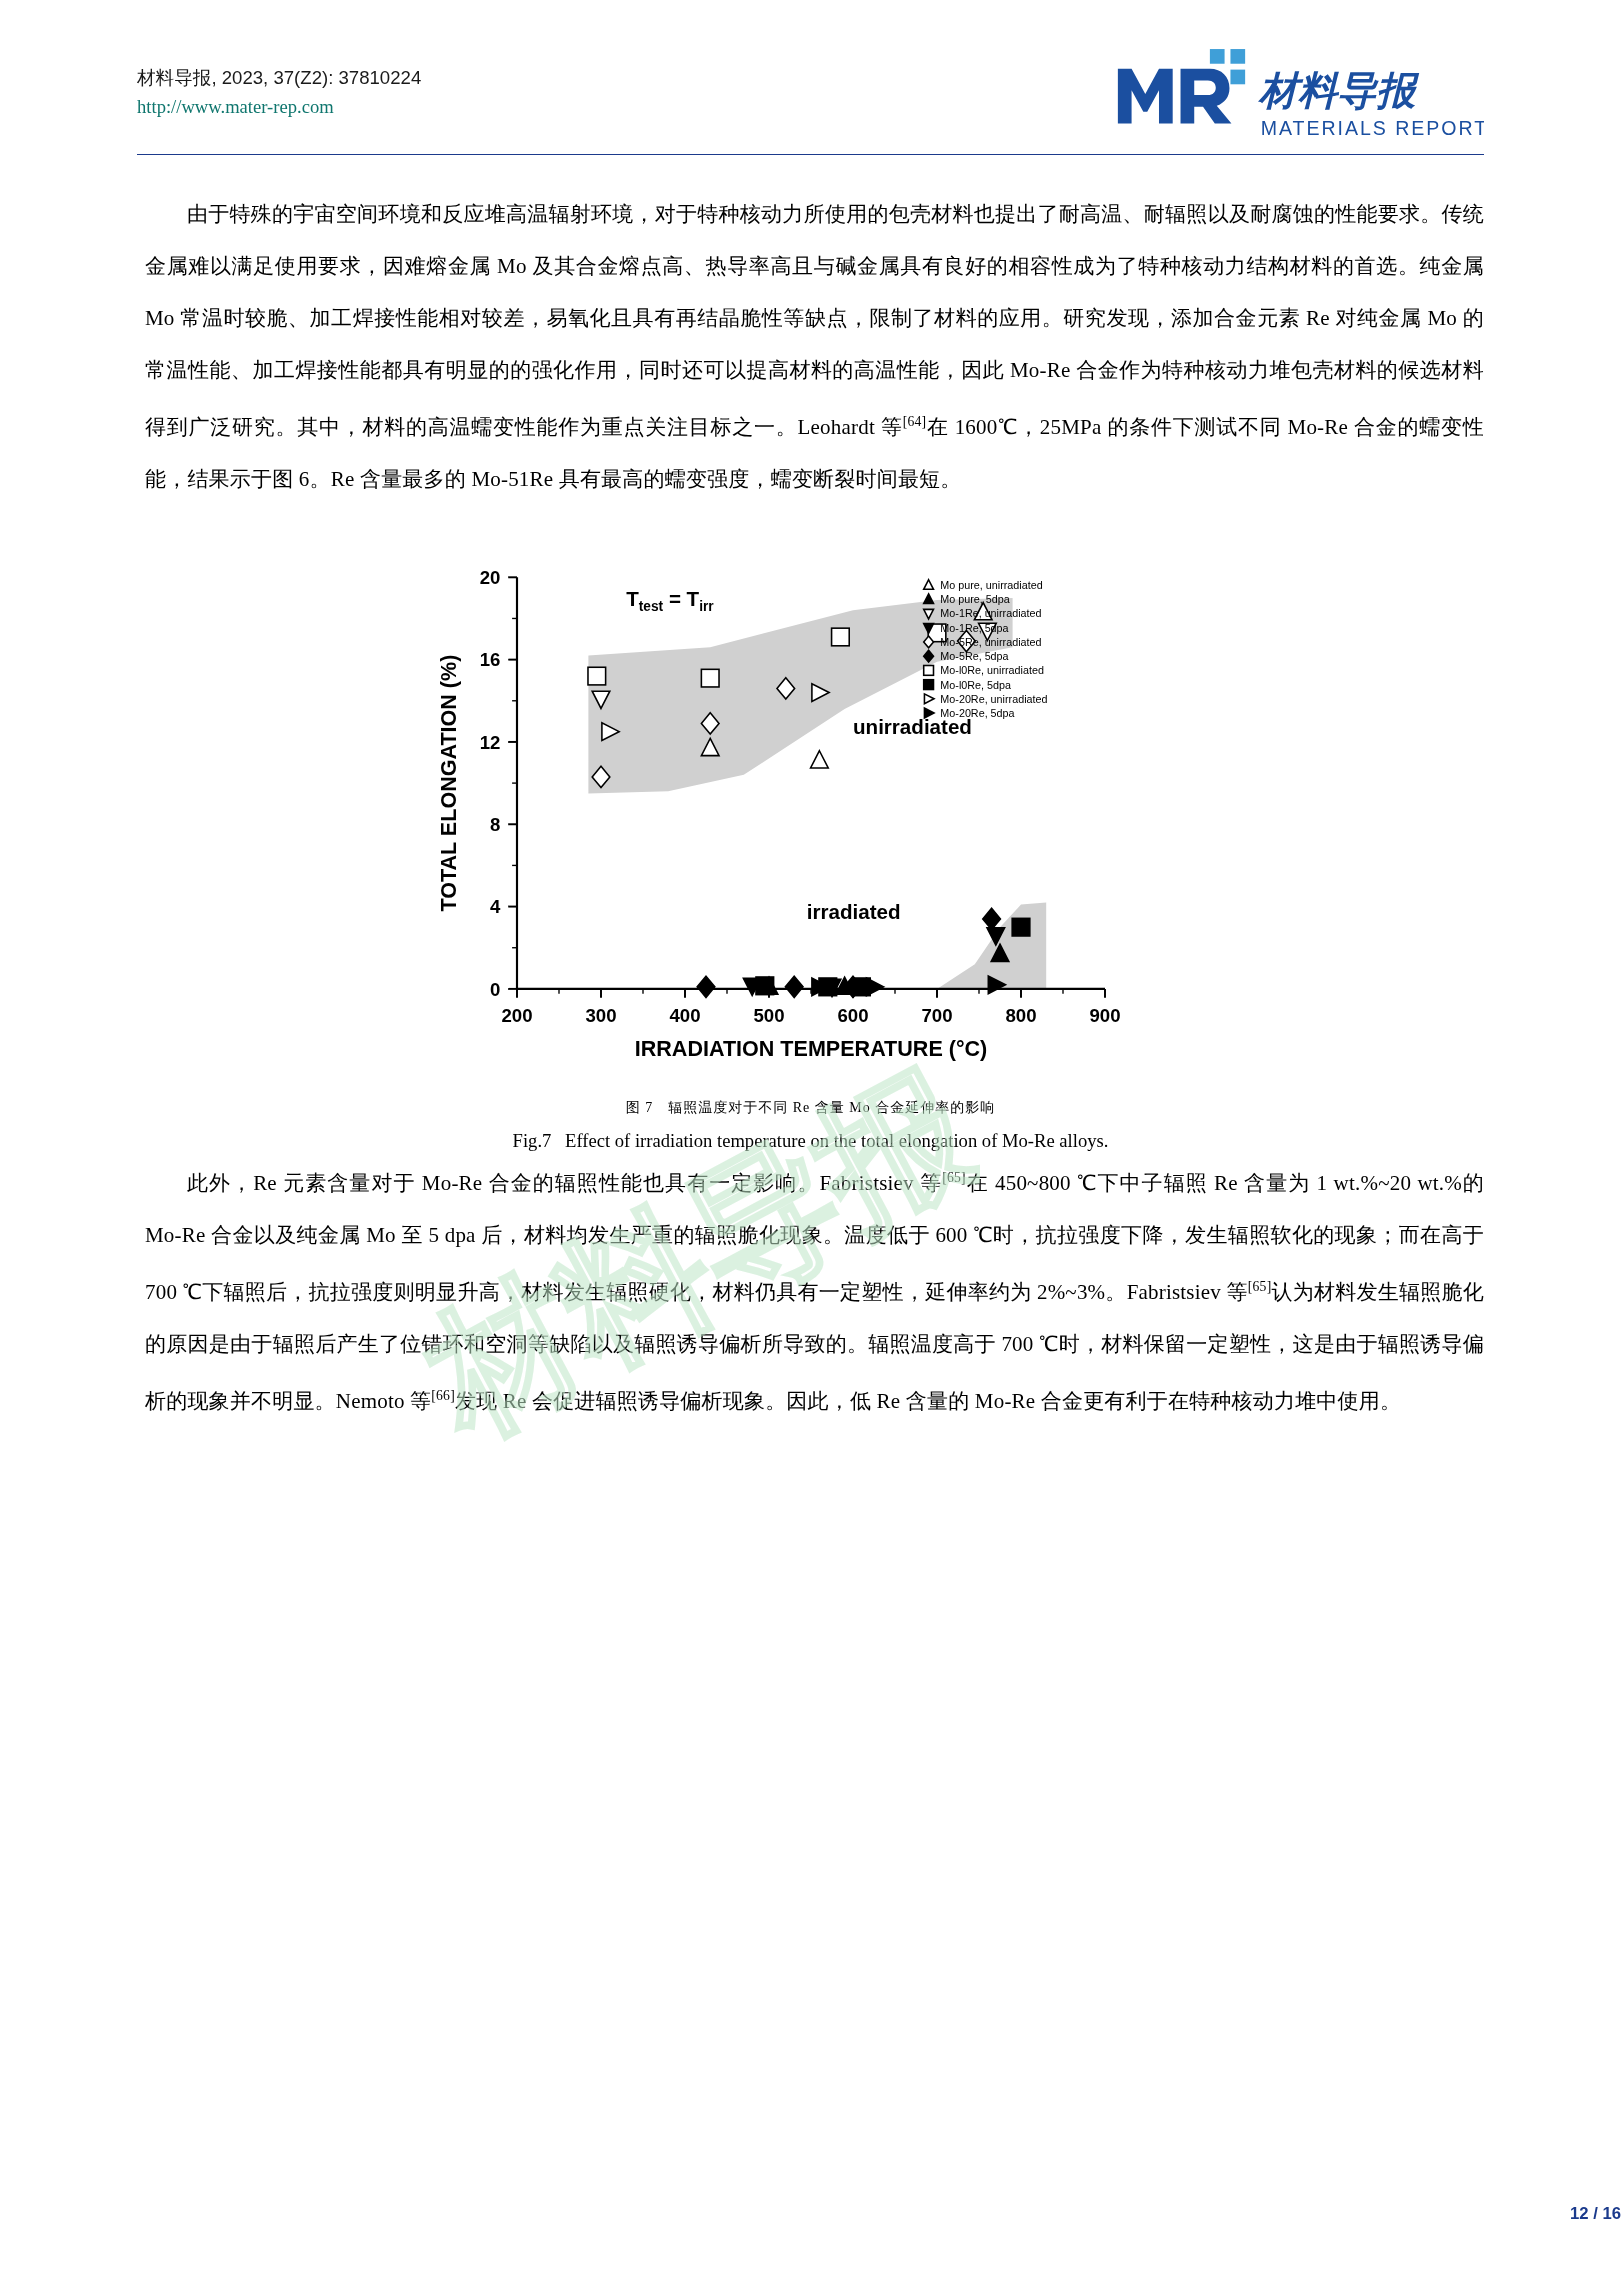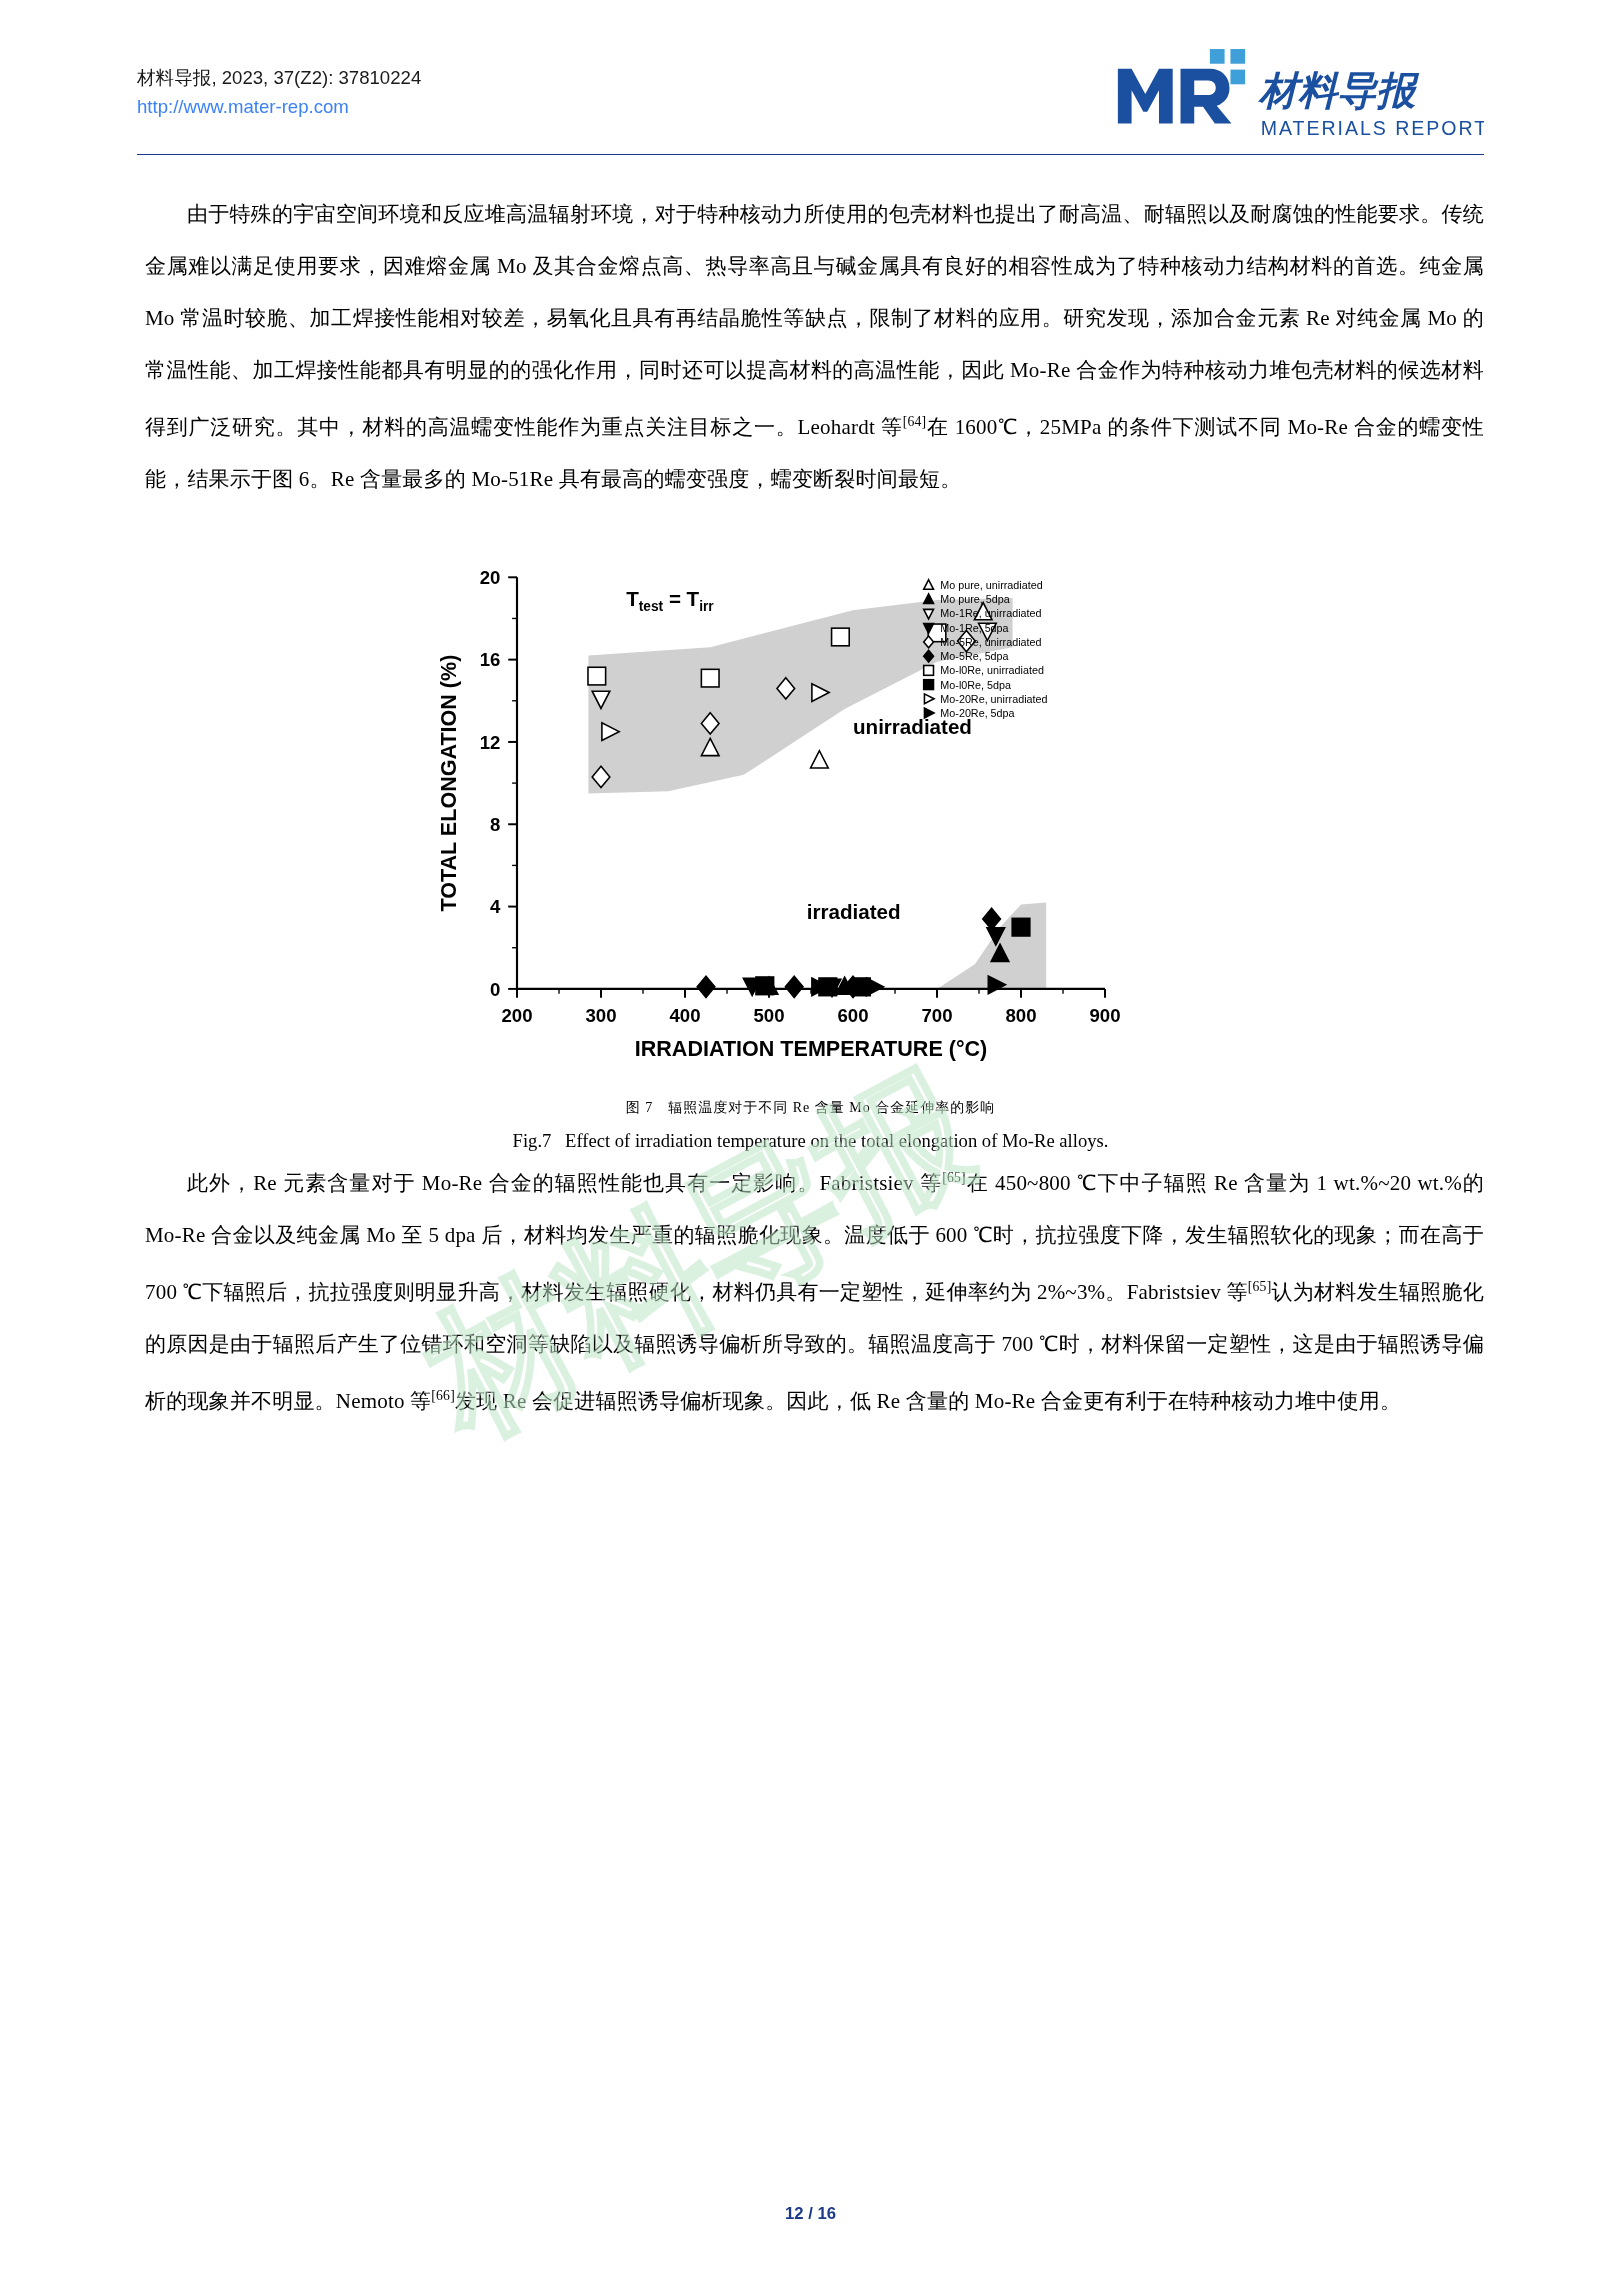--- a/index.html
+++ b/index.html
@@ -32,21 +32,22 @@
   .header-left {
     position: absolute;
     left: 0;
     top: 0;
     font-family: "Liberation Sans", sans-serif;
     font-size: 18.6px;
     line-height: 29px;
     color: #1a1a1a;
   }
   .header-left .url {
-    color: #3b82f6;
+    color: #0f766e;
+    font-family: Liberation Serif, serif;
   }
   .header-rule {
     position: absolute;
     left: 0;
     right: 0;
     top: 91px;
     border-bottom: 1.5px solid #1b3a8c;
   }
   .logo {
     position: absolute;
@@ -112,21 +113,21 @@
   }
 
   .after-fig { margin-top: 43px; }
 
   
   .footer {
     position: absolute;
     bottom: 69px;
     left: 0;
     right: 0;
-    text-align: center;
+    text-align: right;
     font-family: "Liberation Sans", sans-serif;
     font-size: 16.7px;
     font-weight: bold;
     color: #1b3a8c;
   }
 </style>
 </head>
 <body>
 
 <div class="page">

